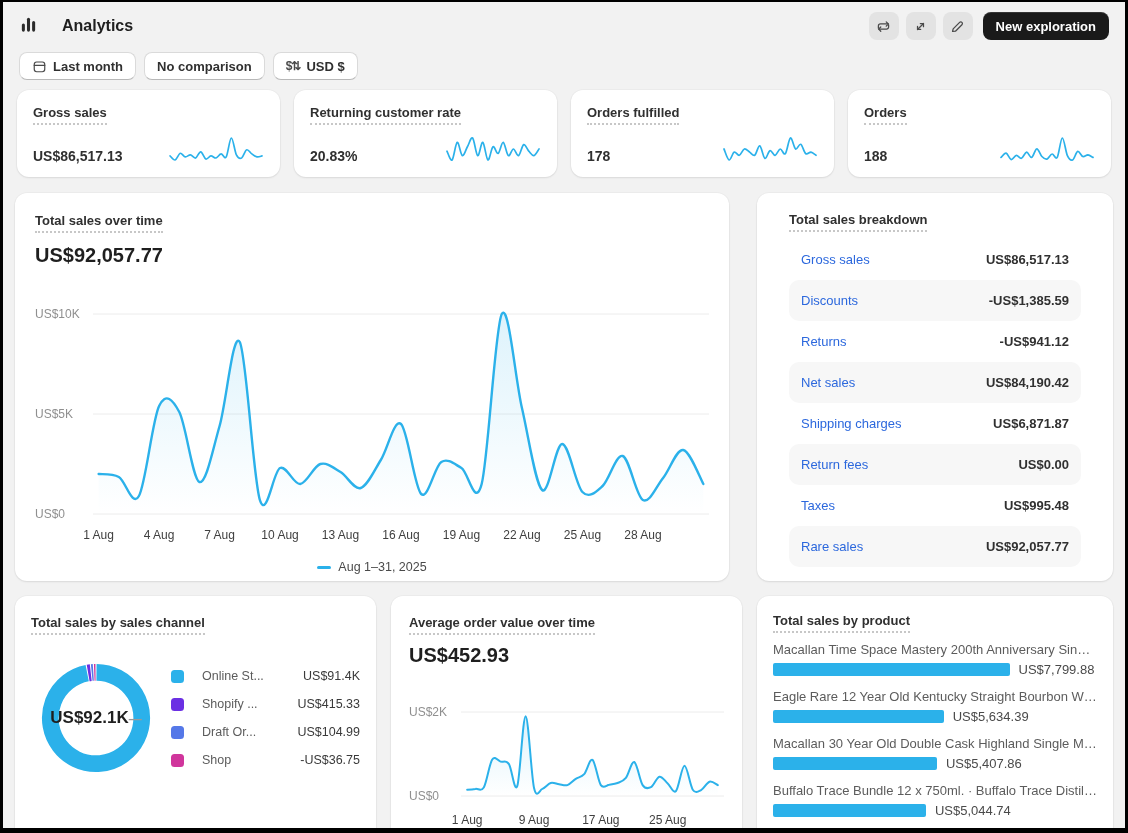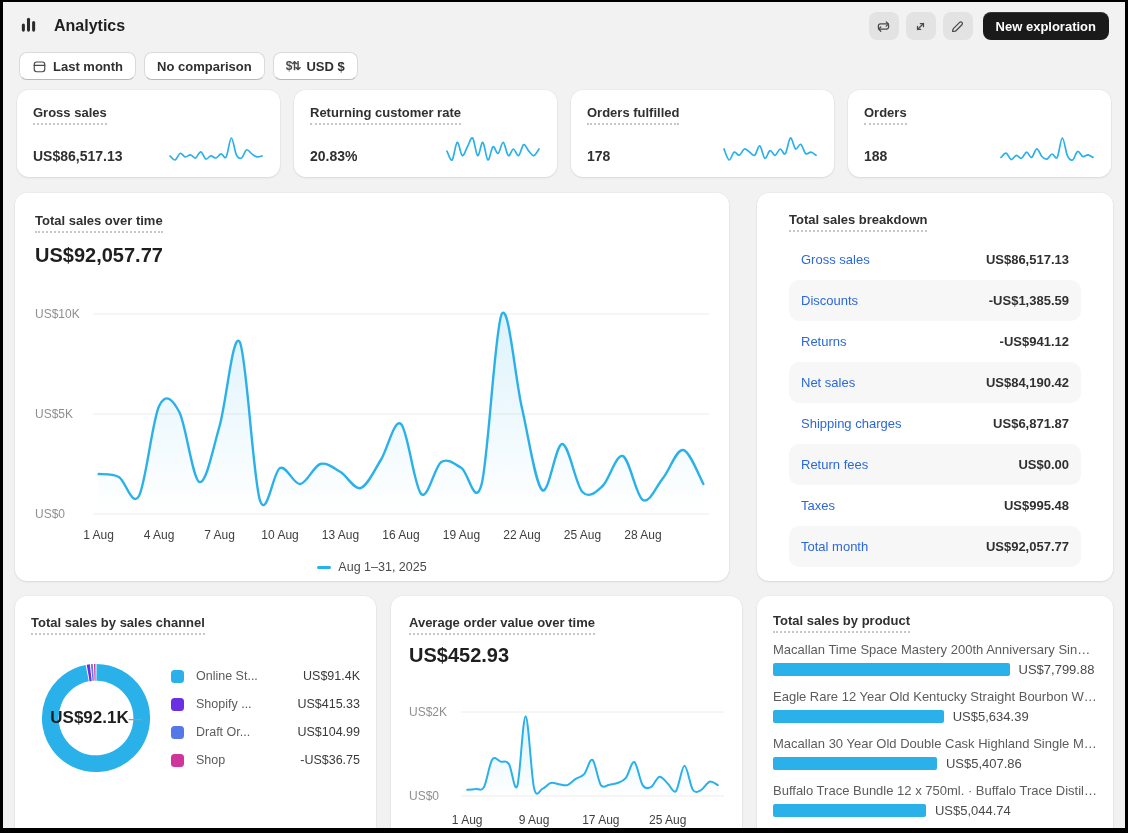--- a/index.html
+++ b/index.html
@@ -3,21 +3,21 @@
 <meta charset="utf-8">
 <style>
   html,body{margin:0;padding:0;background:#000;}
   body{font-family:"Liberation Sans",sans-serif;color:#303030;-webkit-font-smoothing:antialiased;}
   .frame{width:1128px;height:833px;box-sizing:border-box;border-left:3px solid #000;border-right:3px solid #000;border-top:2px solid #000;border-bottom:5px solid #000;background:#f2f2f2;overflow:hidden;}
   .page{padding:6px 12px 0;}
 
   
   .topbar{display:flex;justify-content:space-between;align-items:center;height:36px;padding:0 4px;}
   .h-left{display:flex;align-items:center;gap:8px;}
-  .page-title{font-size:16px;font-weight:700;color:#1f1f1f;margin:8px;}
+  .page-title{font-size:16px;font-weight:700;color:#1f1f1f;margin:16px;}
   .h-right{display:flex;align-items:center;gap:7px;}
   .icon-btn{width:30px;height:28px;border:none;border-radius:8px;background:#e3e3e3;display:flex;align-items:center;justify-content:center;color:#4a4a4a;cursor:pointer;padding:0;}
   .icon-btn svg{display:block;}
   .dark-btn{background:#1a1a1a;color:#fff;border:none;border-radius:8px;height:28px;padding:6px 13px;font-size:13px;font-weight:700;margin-left:3px;cursor:pointer;box-shadow:inset 0 1px 0 rgba(255,255,255,.12);font-family:inherit;}
 
   
   .filters{display:flex;gap:8px;padding:8px 4px 8px;}
   .pill{display:flex;align-items:center;gap:6px;background:#fff;border:1px solid #dadada;border-bottom-color:#b8b8b8;border-radius:8px;height:28px;padding:0 12px;font-size:13px;font-weight:650;color:#303030;cursor:pointer;font-family:inherit;}
   .pill svg{display:block;color:#4a4a4a;}
   .money-glyph{font-size:12px;font-weight:700;color:#4a4a4a;letter-spacing:-1px;}
@@ -59,21 +59,21 @@
   .bottom-row{display:grid;grid-template-columns:361px 1fr 356px;gap:15px;margin-top:15px;height:268px;}
   .bottom-row .card{overflow:hidden;}
   .channel-card{padding:17px 16px;}
   .channel-body{display:flex;align-items:center;gap:16px;margin-top:24px;}
   .donut-box{position:relative;width:118px;height:118px;margin-left:6px;flex:none;}
   .donut-box svg{width:118px;height:118px;display:block;}
   .donut-center{position:absolute;inset:0;display:flex;flex-direction:row;align-items:center;justify-content:center;pointer-events:none;}
   .donut-value{font-size:17px;font-weight:700;color:#1f1f1f;}
   .donut-sub{color:#9a9a9a;font-weight:700;font-size:13px;margin-top:1px;line-height:10px;}
   .channel-legend{flex:1;display:flex;flex-direction:column;gap:14px;font-size:12.5px;min-width:0;}
-  .cl-row{display:flex;align-items:flex-end;gap:12px;}
+  .cl-row{display:flex;align-items:flex-end;gap:18px;}
   .cl-swatch{width:13px;height:13px;border-radius:3.5px;flex:none;}
   .cl-label{color:#5c5c5c;flex:1;white-space:nowrap;overflow:hidden;}
   .cl-value{color:#3a3a3a;white-space:nowrap;}
 
   .aov-card{padding:17px 18px;}
   .aov-card .big-value{margin:9px 0 12px;}
   .aov-card .ylabels{width:52px;}
 
   .product-card{padding:15px 16px;}
   .prod-list{margin-top:9px;display:flex;flex-direction:column;gap:12px;}
@@ -259,21 +259,21 @@
         </div>
         <div class="brow alt">
           <span class="blabel">Return fees</span>
           <span class="bval">US$0.00</span>
         </div>
         <div class="brow">
           <span class="blabel">Taxes</span>
           <span class="bval">US$995.48</span>
         </div>
         <div class="brow alt">
-          <span class="blabel">Total month</span>
+          <span class="blabel">Rare sales</span>
           <span class="bval">US$92,057.77</span>
         </div>
       </aside>
     </div>
 
     <div class="bottom-row">
 
       <section class="card channel-card">
         <span class="ctitle">Total sales by sales channel</span>
         <div class="channel-body">

